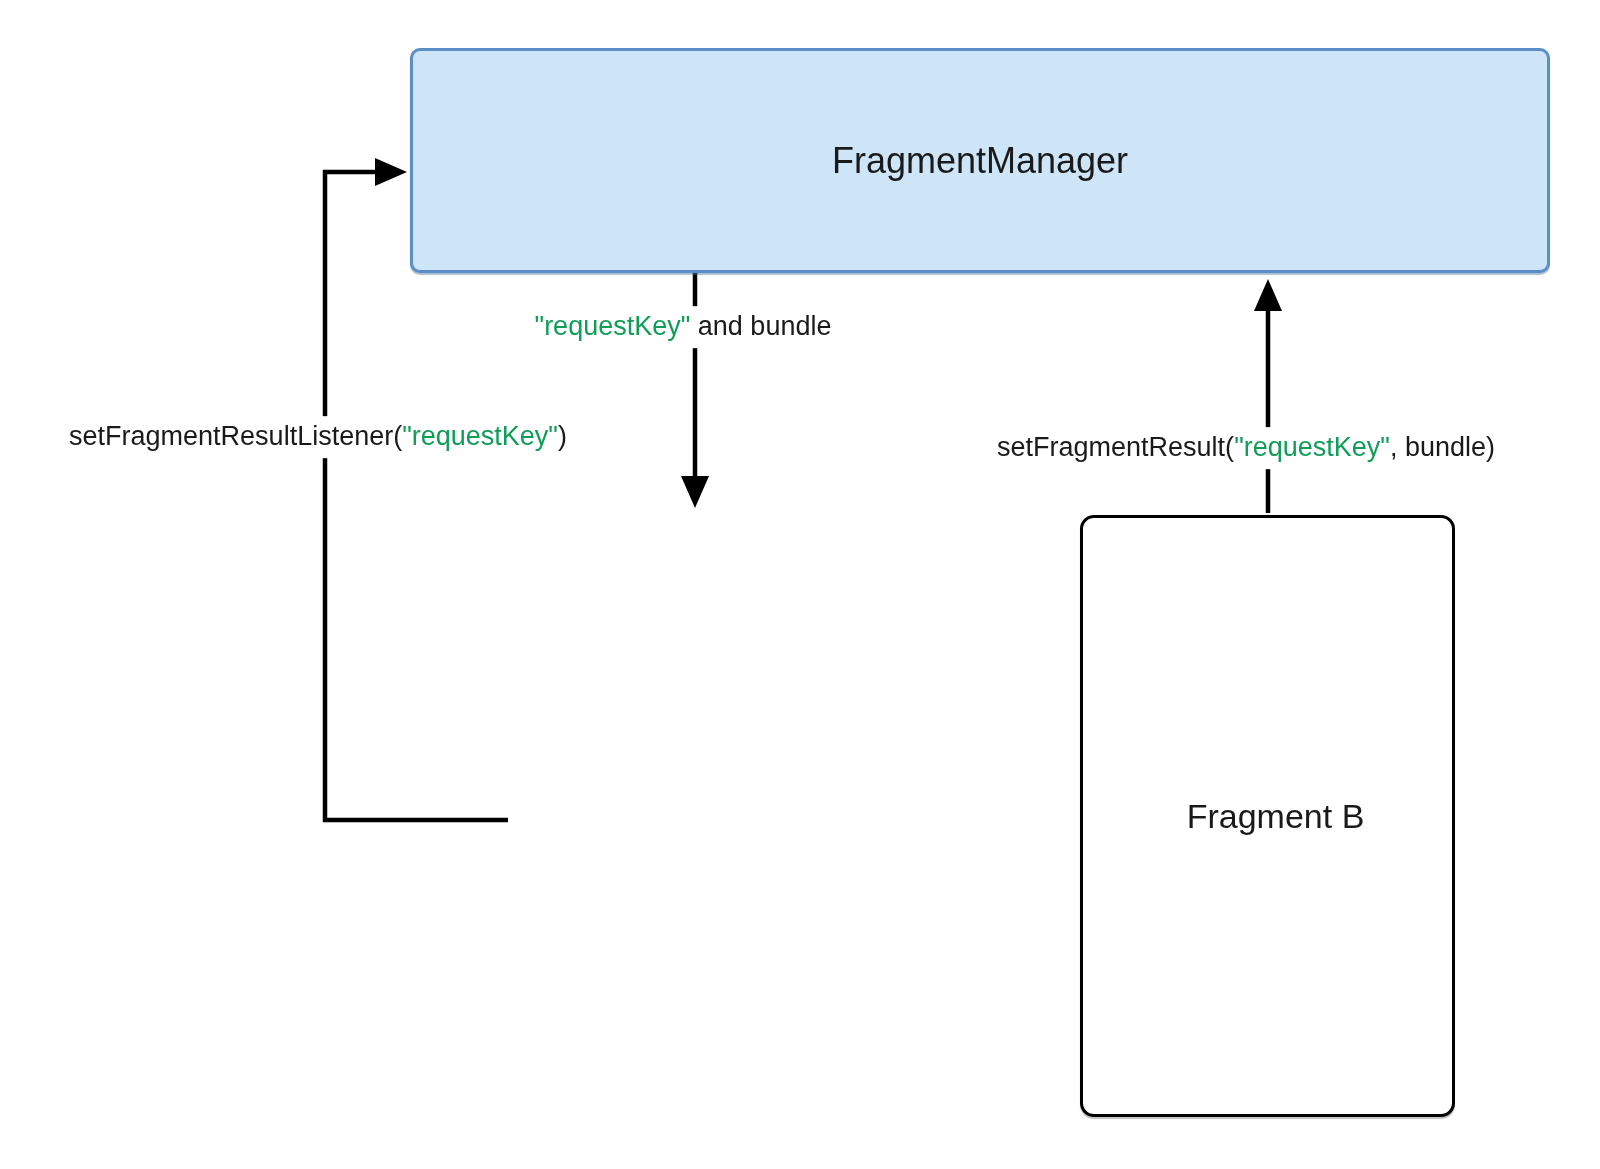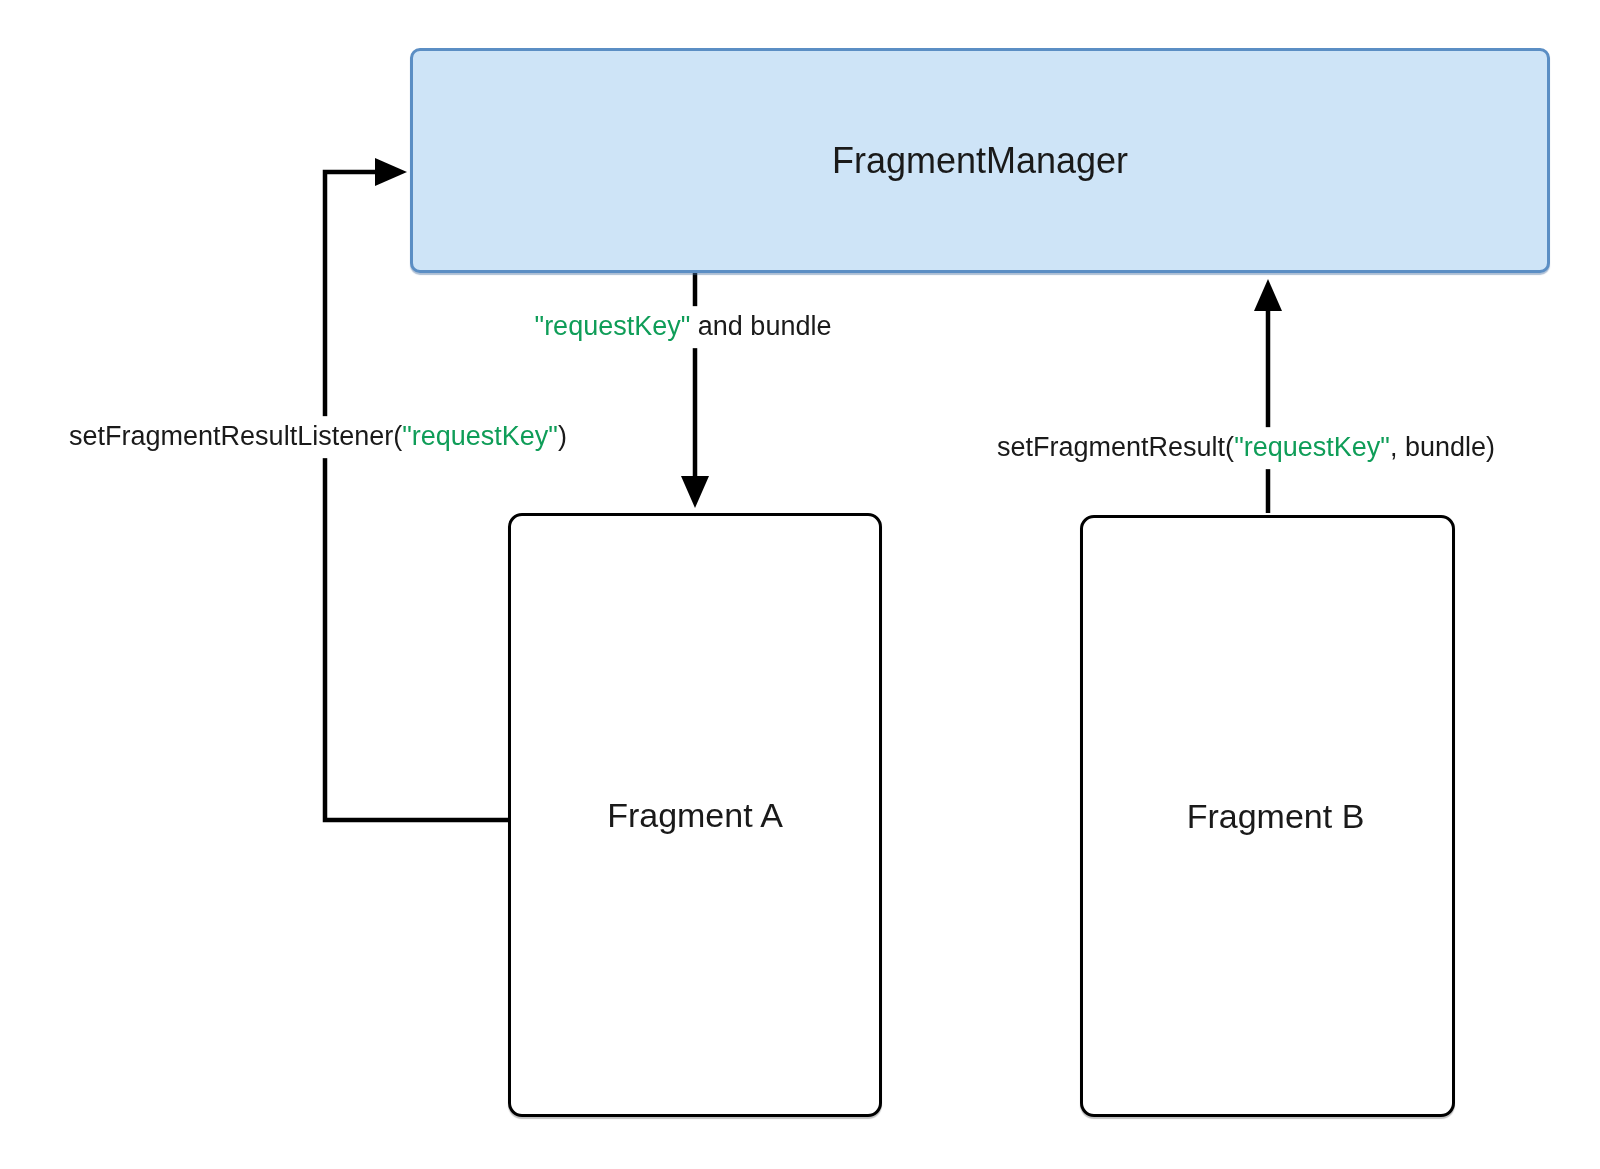--- a/index.html
+++ b/index.html
@@ -92,23 +92,20 @@
     <polygon class="head" points="1268,279 1254,311 1282,311"></polygon>
 
     <polyline class="stroke" points="508,820 325,820 325,172 377,172"></polyline>
     <polygon class="head" points="407,172 375,158 375,186"></polygon>
   </svg>
 
   <div class="box box-manager">
     <span class="box-label">FragmentManager</span>
   </div>
 
-  <div class="box box-fragment box-fragment-a">
-    <span class="box-label">Fragment A</span>
-  </div>
 
   <div class="box box-fragment box-fragment-b">
     <span class="box-label">Fragment B</span>
   </div>
 
   <div class="edge-label label-manager-to-a">
     <span class="pre"></span><span class="key">"requestKey"</span><span class="post"> and bundle</span>
   </div>
 
   <div class="edge-label label-a-to-manager">

